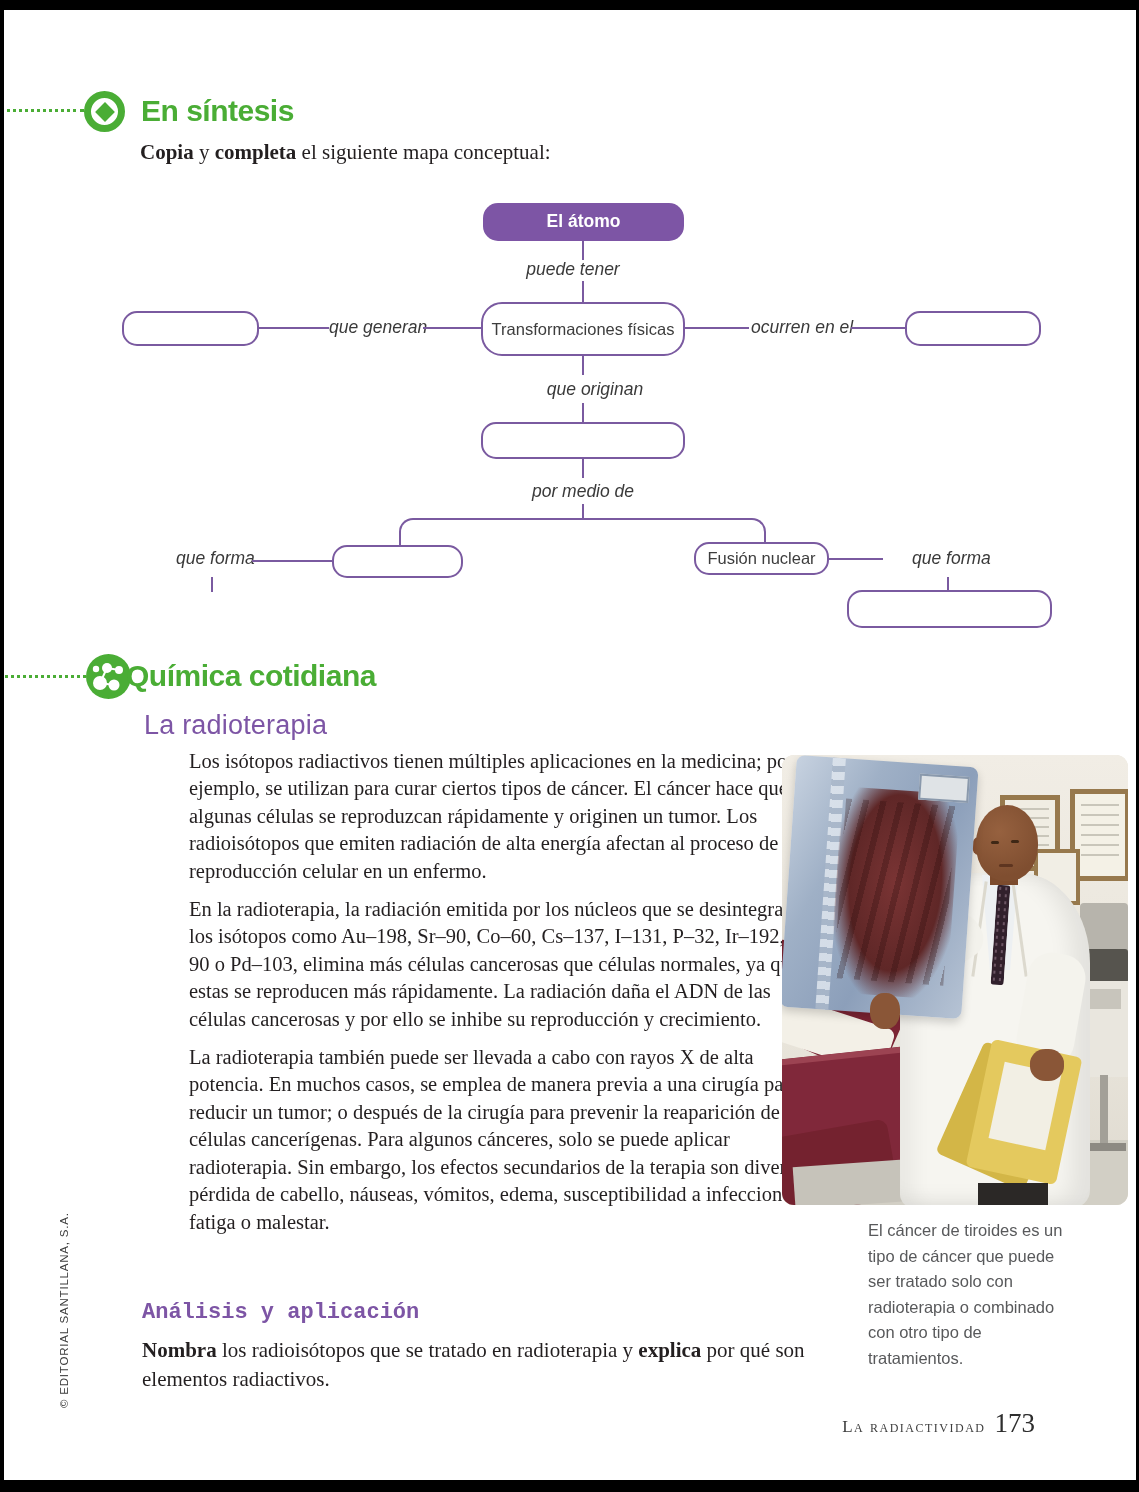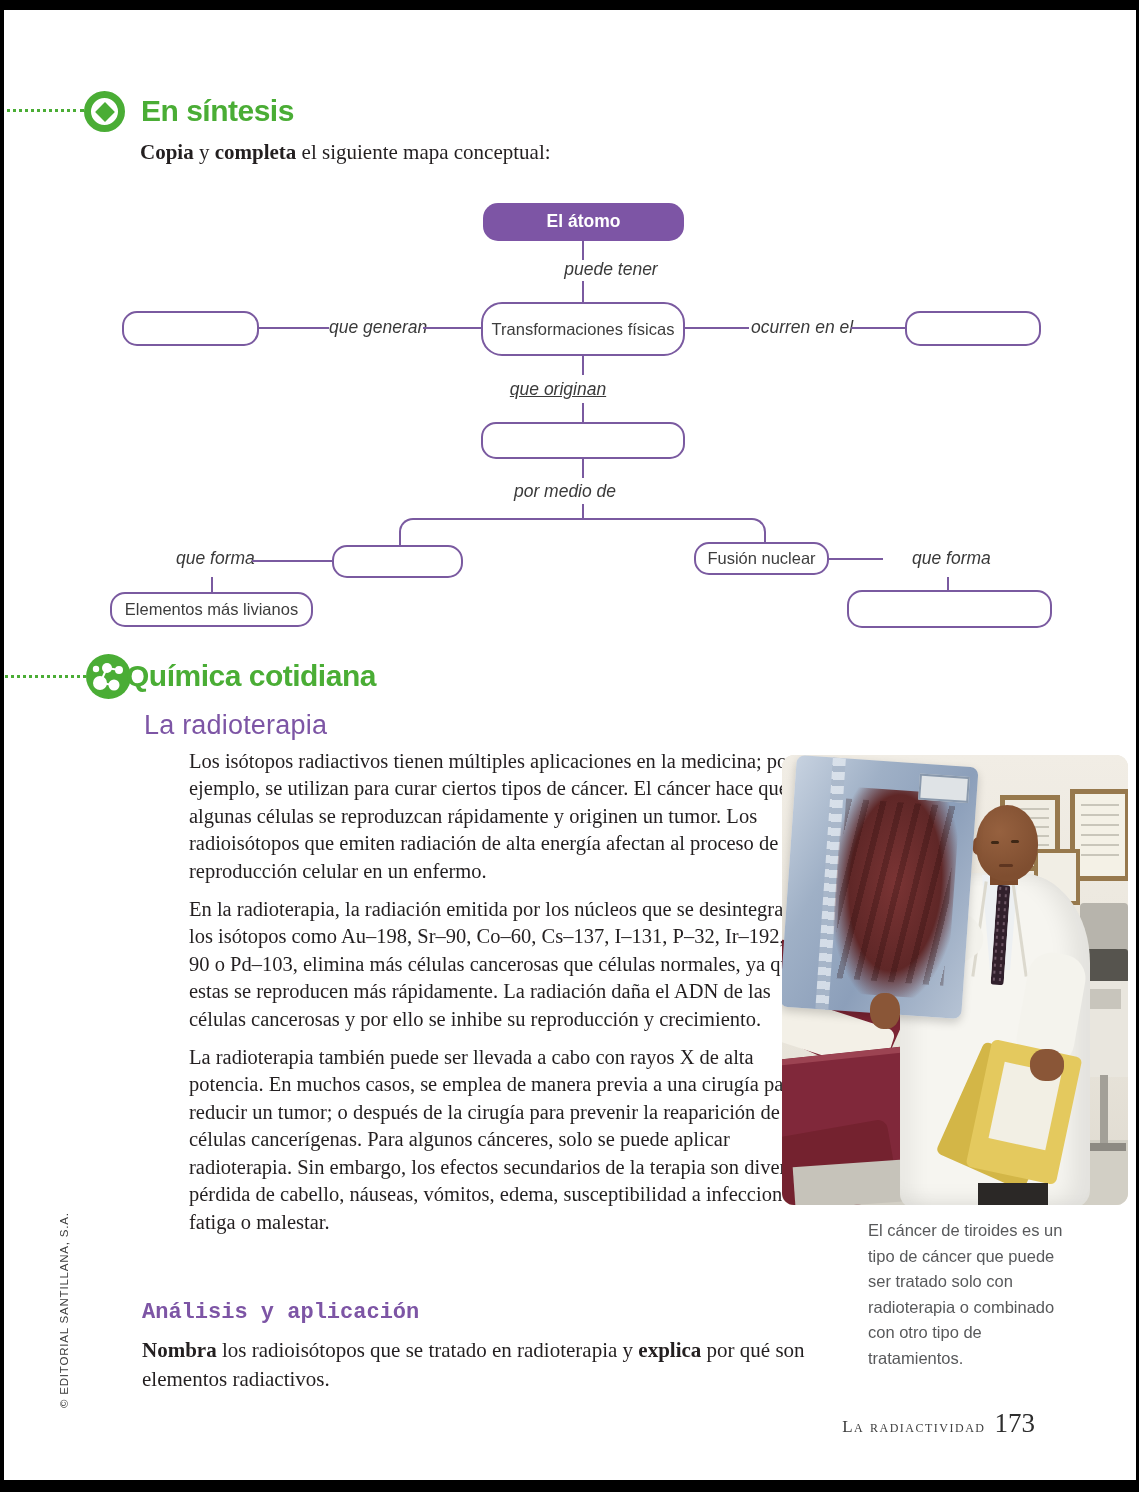--- a/index.html
+++ b/index.html
@@ -72,52 +72,51 @@
   <div class="dotline" style="left:0;top:109px;width:84px;"></div>
   <span class="icon-ring" style="left:84px;top:91px;">
     <span class="icon-diamond"></span>
   </span>
   <div class="sec-title" style="left:141px;top:94px;">En síntesis</div>
 
   <div class="intro" style="left:140px;top:140px;"><b>Copia</b><span> y </span><b>completa</b><span> el siguiente mapa conceptual:</span></div>
 
   <div class="mbox filled" style="left:483px;top:203px;width:201px;height:38px;">El átomo</div>
   <div class="ln" style="left:582px;top:241px;width:2px;height:19px;"></div>
-  <div class="mlabel" style="left:551px;top:259px;width:120px;">puede tener</div>
+  <div class="mlabel" style="left:513px;top:259px;width:120px;">puede tener</div>
   <div class="ln" style="left:582px;top:281px;width:2px;height:21px;"></div>
 
   <div class="mbox" style="left:481px;top:302px;width:204px;height:54px;border-radius:21px;padding:0 4px;">Transformaciones físicas</div>
 
   <div class="mbox" style="left:122px;top:311px;width:137px;height:35px;"></div>
   <div class="ln" style="left:259px;top:327px;width:70px;height:2px;"></div>
   <div class="mlabel" style="left:329px;top:317px;width:94px;">que generan</div>
   <div class="ln" style="left:423px;top:327px;width:58px;height:2px;"></div>
 
   <div class="ln" style="left:685px;top:327px;width:64px;height:2px;"></div>
   <div class="mlabel" style="left:751px;top:317px;width:100px;">ocurren en el</div>
   <div class="ln" style="left:851px;top:327px;width:54px;height:2px;"></div>
   <div class="mbox" style="left:905px;top:311px;width:136px;height:35px;"></div>
 
   <div class="ln" style="left:582px;top:356px;width:2px;height:19px;"></div>
-  <div class="mlabel" style="left:493px;top:379px;width:130px;text-decoration:underline;">que originan</div>
+  <div class="mlabel" style="left:530px;top:379px;width:130px;">que originan</div>
   <div class="ln" style="left:582px;top:403px;width:2px;height:19px;"></div>
   <div class="mbox" style="left:481px;top:422px;width:204px;height:37px;"></div>
   <div class="ln" style="left:582px;top:459px;width:2px;height:19px;"></div>
-  <div class="mlabel" style="left:500px;top:481px;width:130px;">por medio de</div>
+  <div class="mlabel" style="left:518px;top:481px;width:130px;">por medio de</div>
   <div class="ln" style="left:582px;top:504px;width:2px;height:15px;"></div>
 
   <div class="bracket" style="left:399px;top:518px;width:367px;height:28px;"></div>
 
   <div class="mbox" style="left:332px;top:545px;width:131px;height:33px;"></div>
   <div class="mbox" style="left:694px;top:542px;width:135px;height:33px;">Fusión nuclear</div>
 
   <div class="mlabel" style="left:176px;top:548px;width:74px;">que forma</div>
   <div class="ln" style="left:252px;top:560px;width:80px;height:2px;"></div>
   <div class="ln" style="left:211px;top:577px;width:2px;height:15px;"></div>
-  <div class="mbox" style="left:110px;top:592px;width:203px;height:35px;">Elementos más livianos</div>
 
   <div class="ln" style="left:829px;top:558px;width:54px;height:2px;"></div>
   <div class="mlabel" style="left:912px;top:548px;width:74px;">que forma</div>
   <div class="ln" style="left:947px;top:577px;width:2px;height:13px;"></div>
   <div class="mbox" style="left:847px;top:590px;width:205px;height:38px;"></div>
 
   <div class="dotline" style="left:0;top:675px;width:86px;"></div>
   <svg class="abs" style="left:86px;top:654px;" width="45" height="45" viewBox="0 0 45 45">
     <circle cx="22.5" cy="22.5" r="22.5" fill="var(--green,#4aad35)"></circle>
     <circle cx="14" cy="29" r="7" fill="#fff"></circle>

